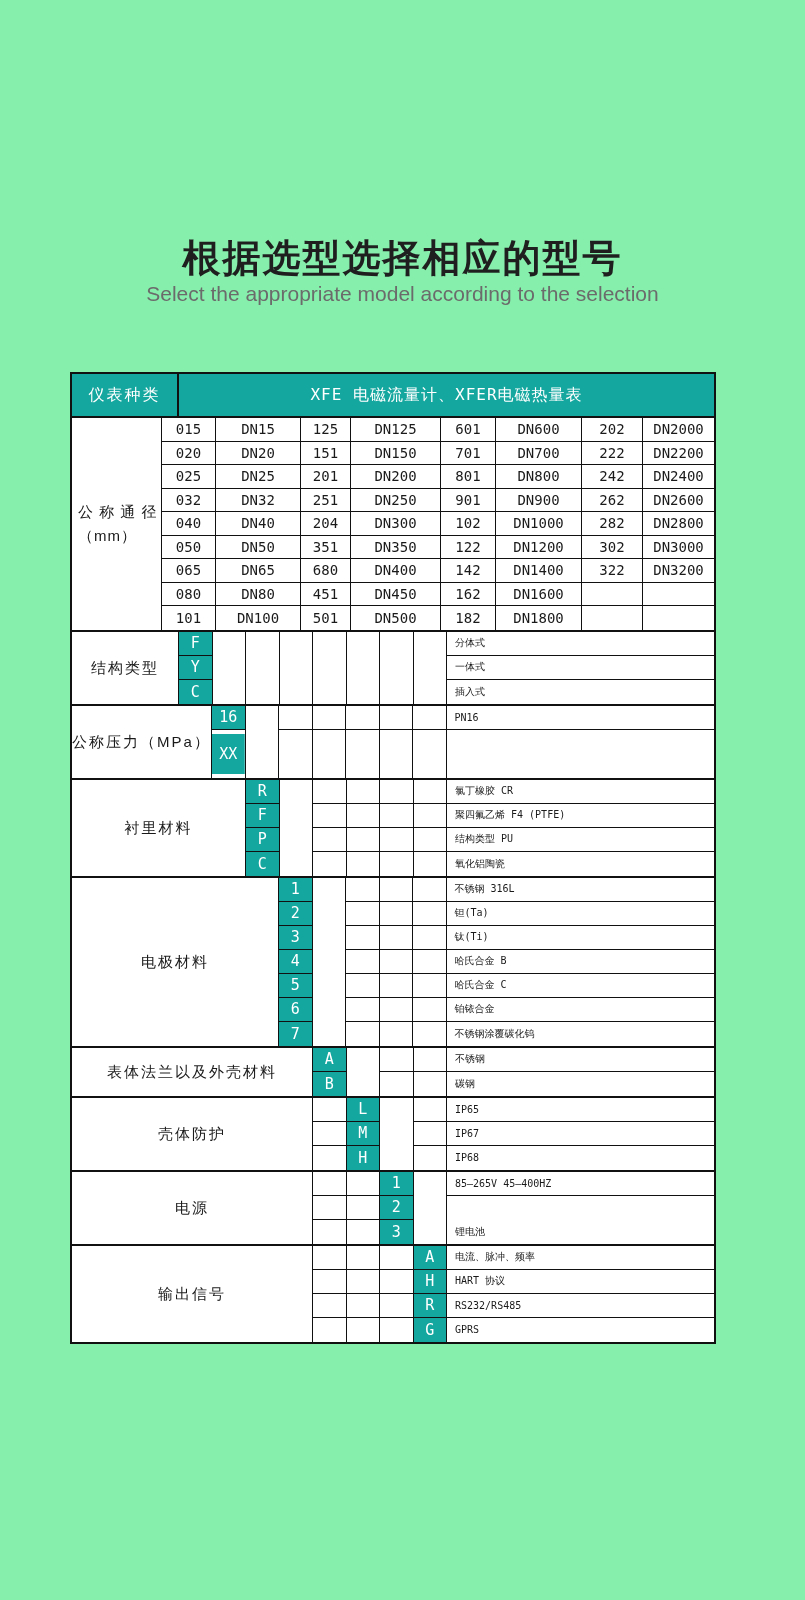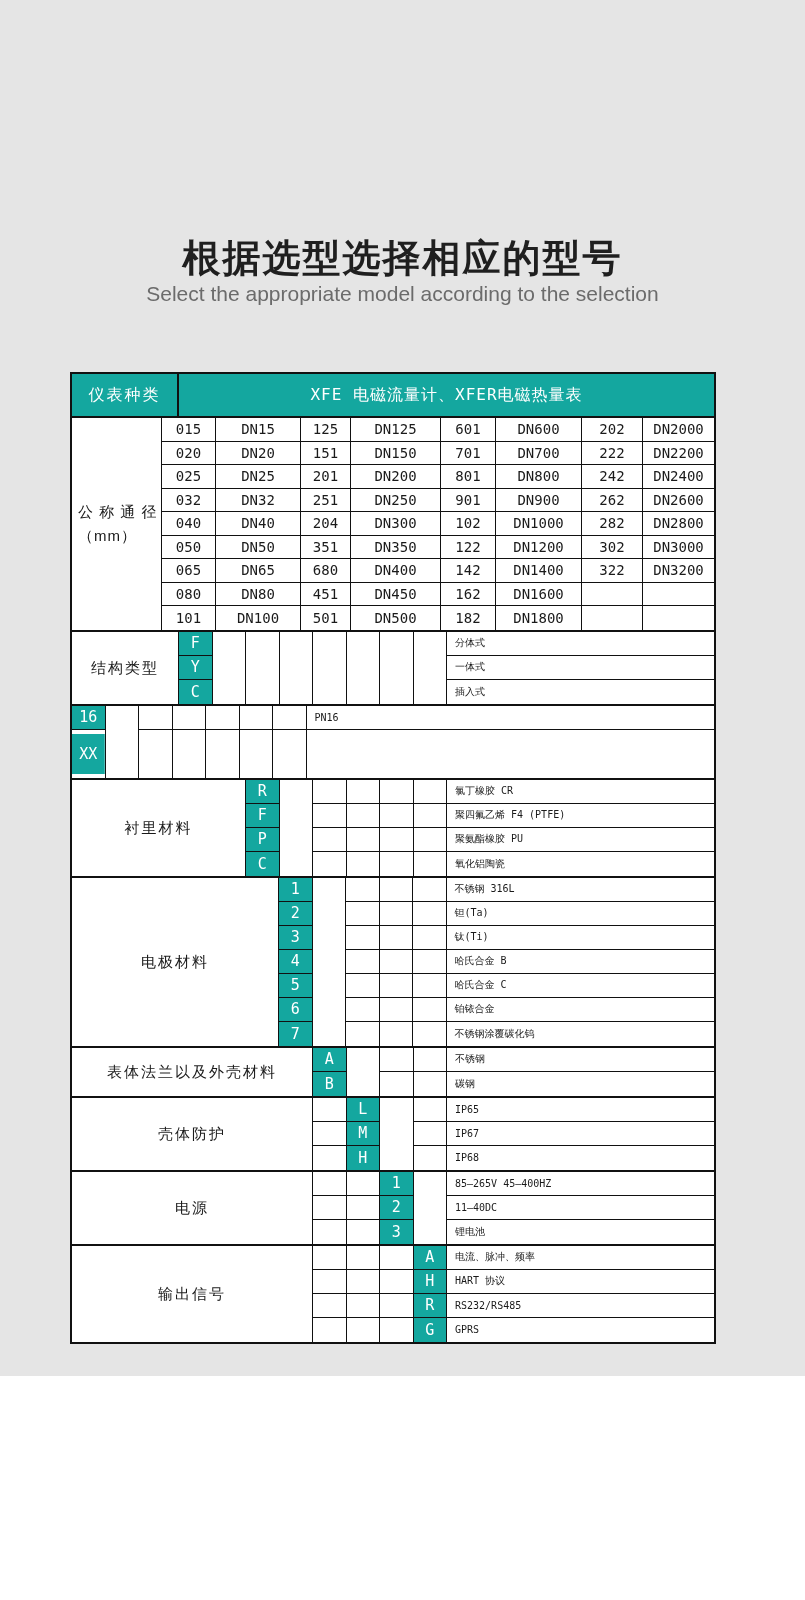--- a/index.html
+++ b/index.html
@@ -1,18 +1,18 @@
 <!DOCTYPE html>
 <html><head>
 <meta charset="utf-8">
 <style>
   *{box-sizing:border-box;margin:0;padding:0}
   html,body{margin:0;background:#fff}
   body{width:805px;height:1600px;font-family:"Liberation Sans",sans-serif;color:#1a1a1a}
-  .page{position:relative;width:805px;height:1376px;overflow:hidden;background:#e5e5e5}
+  .page{position:relative;width:805px;height:1600px;overflow:hidden;background:#86efac}
   .title{position:absolute;top:233px;left:0;width:100%;text-align:center;
          font-size:38px;font-weight:bold;letter-spacing:2px;color:#1f1f1f}
   .subtitle{position:absolute;top:282px;left:0;width:100%;text-align:center;
          font-size:21px;color:#6b6b6b}
   .tbl{position:absolute;left:70px;top:372px;width:646px;border:2px solid #111;background:#fff}
   .thead{display:flex;height:42px;background:#14a79f;color:#fff;font-weight:normal;font-size:16px}
   .thead .hl{width:107px;border-right:2px solid #111;display:flex;align-items:center;
          justify-content:center;letter-spacing:2px}
   .thead .hr{flex:1;display:flex;align-items:center;justify-content:center;letter-spacing:1px;
          font-family:"DejaVu Sans Mono","Liberation Sans",sans-serif}
@@ -171,20 +171,21 @@
             <div class="n nb"></div>
             <div class="n nb"></div>
             <div class="n nb"></div>
             <div class="n nb"></div>
           <div class="d">插入式</div>
         </div>
       </div>
     </div>
 
     <div class="sec">
+      <div class="lab lw2">公称压力（MPa）</div>
       <div class="rows">
         <div class="row">
           <div class="c">16</div>
           <div class="n nb"></div>
             <div class="n"></div>
             <div class="n"></div>
             <div class="n"></div>
             <div class="n"></div>
             <div class="n"></div>
           <div class="d">PN16</div>
@@ -222,21 +223,21 @@
             <div class="n"></div>
           <div class="d">聚四氟乙烯 F4 (PTFE)</div>
         </div>
         <div class="row">
           <div class="c">P</div>
           <div class="n nb"></div>
             <div class="n"></div>
             <div class="n"></div>
             <div class="n"></div>
             <div class="n"></div>
-          <div class="d">聚氨酯橡胶 PU</div>
+          <div class="d">结构类型 PU</div>
         </div>
         <div class="row">
           <div class="c">C</div>
           <div class="n nb"></div>
             <div class="n"></div>
             <div class="n"></div>
             <div class="n"></div>
             <div class="n"></div>
           <div class="d">氧化铝陶瓷</div>
         </div>
@@ -360,21 +361,20 @@
             <div class="n"></div>
           <div class="c">1</div>
           <div class="n nb"></div>
           <div class="d">85—265V  45—400HZ</div>
         </div>
         <div class="row">
           <div class="n"></div>
             <div class="n"></div>
           <div class="c">2</div>
           <div class="n nb"></div>
-          <div class="d">11—40DC</div>
         </div>
         <div class="row">
           <div class="n"></div>
             <div class="n"></div>
           <div class="c">3</div>
           <div class="n nb"></div>
           <div class="d">锂电池</div>
         </div>
       </div>
     </div>

